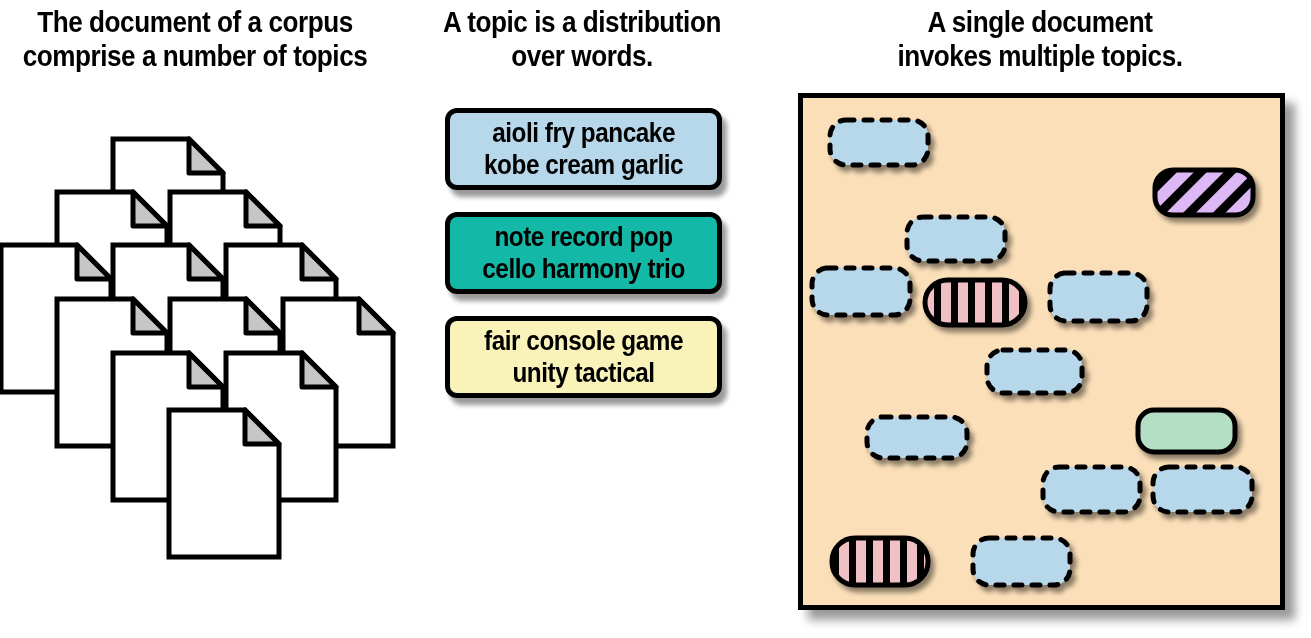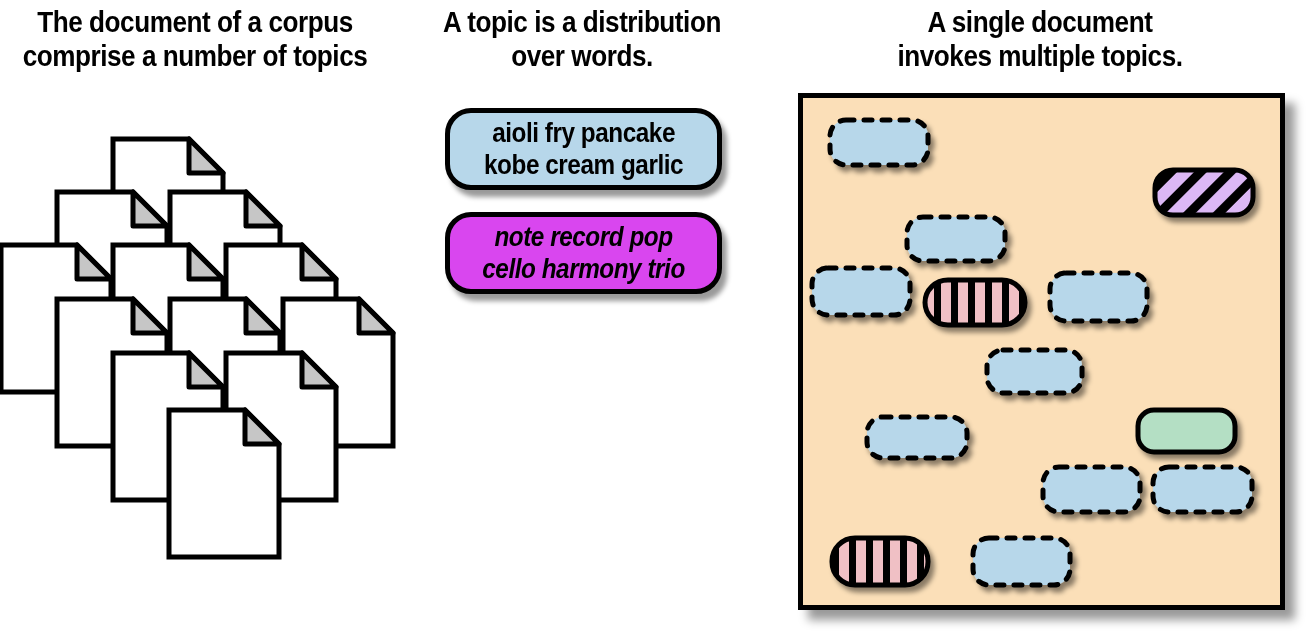--- a/index.html
+++ b/index.html
@@ -14,21 +14,21 @@
   #t-left {left:0px;   top:5px; width:390px;}
   #t-mid  {left:412px; top:5px; width:340px;}
   #t-right{left:845px; top:5px; width:390px;}
 
   
   #docs-svg{position:absolute;left:0px;top:130px;width:400px;height:445px;overflow:visible;}
 
   
   #topics{position:absolute;left:445px;top:108px;width:277px;}
   .topic-box{width:277px;height:82px;box-sizing:border-box;margin-bottom:22px;
-             border:5px solid #000;border-radius:26px;
+             border:5px solid #000;border-radius:12px;
              display:flex;align-items:center;justify-content:center;
              box-shadow:5px 7px 5px rgba(0,0,0,0.40);}
   .tlines{text-align:center;font-size:27px;line-height:32px;font-weight:bold;
           letter-spacing:-0.5px;color:#000;transform:scaleX(0.9);}
   .tlines div{white-space:nowrap;}
 
   
   #doc-panel{position:absolute;left:798px;top:93px;width:487px;height:517px;
              box-sizing:border-box;border:5px solid #000;
              box-shadow:10px 10px 9px rgba(0,0,0,0.40);}
@@ -105,24 +105,30 @@
       </g>
     </svg>
 
   <div id="topics">
       <div class="topic-box" style="background: rgb(183, 215, 234);">
         <div class="tlines">
           <div>aioli fry pancake</div>
           <div>kobe cream garlic</div>
         </div>
       </div>
-      <div class="topic-box" style="background: #d946ef; font-style: italic;">
+      <div class="topic-box" style="background: #14b8a6;">
         <div class="tlines">
           <div>note record pop</div>
           <div>cello harmony trio</div>
+        </div>
+      </div>
+      <div class="topic-box" style="background: rgb(249, 242, 185);">
+        <div class="tlines">
+          <div>fair console game</div>
+          <div>unity tactical</div>
         </div>
       </div>
     </div>
 
   <div id="doc-panel" style="background: rgb(251, 223, 184);">
     <svg id="pills-svg">
         <defs>
           <filter id="pillShadow" x="-40%" y="-40%" width="200%" height="200%">
             <feDropShadow dx="4" dy="5" stdDeviation="2.5" flood-color="#000000" flood-opacity="0.45"></feDropShadow>
           </filter>

